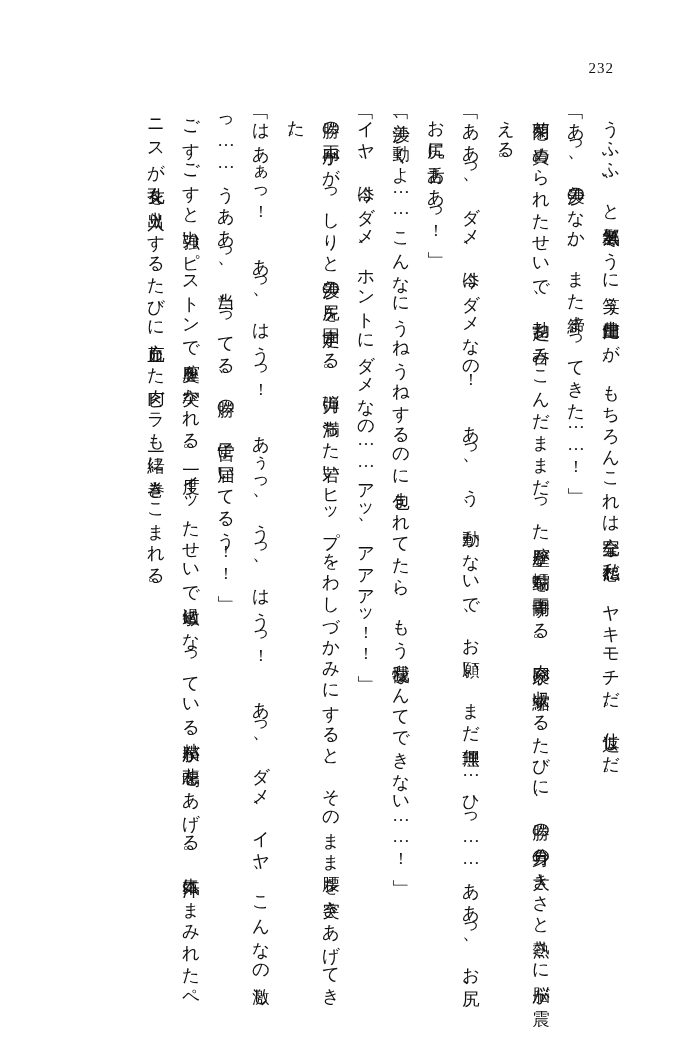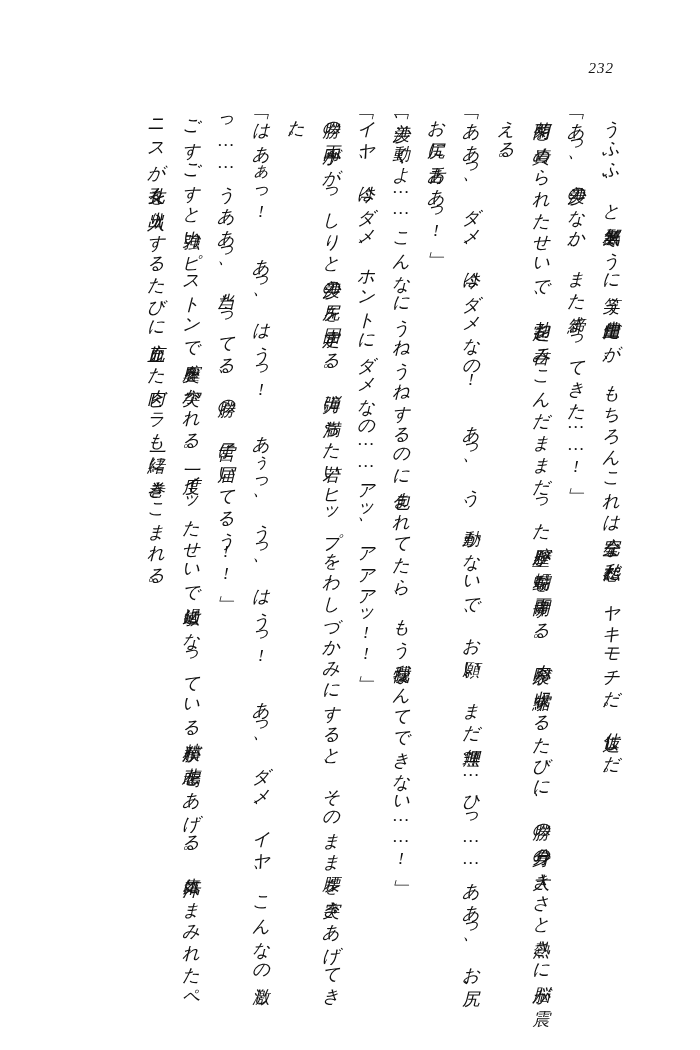--- a/index.html
+++ b/index.html
@@ -15,21 +15,20 @@
     position: relative;
     overflow: hidden;
   }
   .page {
     position: absolute;
     left: 0;
     top: 0;
     width: 700px;
     height: 1050px;
     background: #ffffff;
-    font-style: italic;
   }
   .page-number {
     position: absolute;
     top: 60px;
     right: 86px;
     font-size: 15px;
     letter-spacing: 1px;
     color: #111;
     font-family: "Liberation Serif", "DejaVu Serif", serif;
   }

